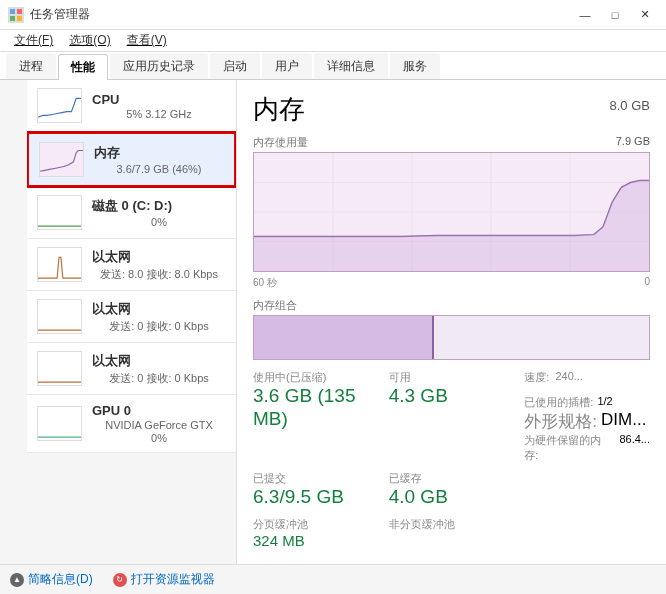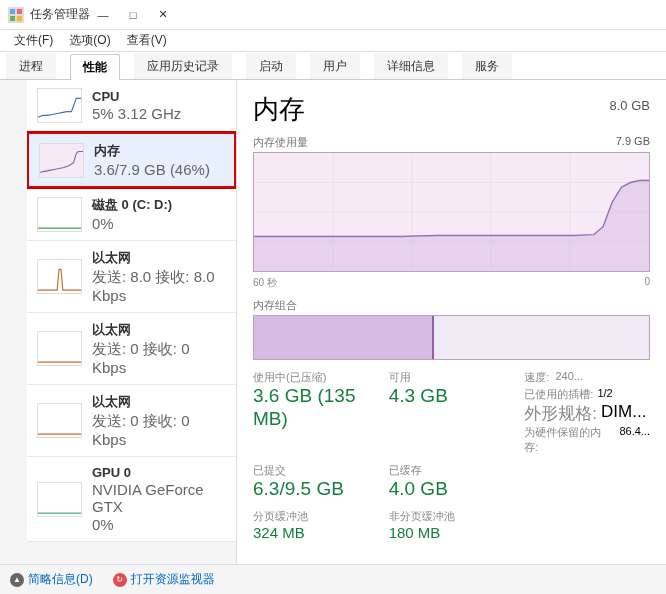--- a/index.html
+++ b/index.html
@@ -13,20 +13,21 @@
     }
 
     
     .title-bar {
       background: #fff;
       height: 30px;
       display: flex;
       align-items: center;
       padding: 0 8px;
       border-bottom: 1px solid #ddd;
+      justify-content: space-between;
     }
     .title-bar-left {
       display: flex;
       align-items: center;
       gap: 6px;
     }
     .title-icon {
       width: 16px;
       height: 16px;
       background: #ddd;
@@ -52,37 +53,38 @@
 
     
     .menu-bar {
       background: #fff;
       height: 22px;
       display: flex;
       align-items: center;
       padding: 0 6px;
       border-bottom: 1px solid #ddd;
       gap: 0;
+      text-decoration: underline;
     }
     .menu-item {
       padding: 2px 8px;
       cursor: pointer;
       font-size: 12px;
       color: #333;
     }
 
     
     .tab-bar {
       background: #fff;
       height: 28px;
       display: flex;
       align-items: flex-end;
       padding: 0 6px;
       border-bottom: 1px solid #ccc;
-      gap: 12px;
+      gap: 0;
     }
     .tab {
       padding: 4px 12px;
       cursor: pointer;
       font-size: 12px;
       color: #333;
       border: 1px solid transparent;
       border-bottom: none;
       background: #f5f5f5;
       margin-right: 2px;
@@ -137,23 +139,24 @@
     }
     .sidebar-item-info {
       flex: 1;
     }
     .sidebar-item-name {
       font-size: 13px;
       font-weight: bold;
       color: #333;
     }
     .sidebar-item-detail {
-      font-size: 15px;
+      font-size: 11px;
       color: #666;
       margin-top: 1px;
+      text-align: center;
     }
 
     
     .thumb-cpu {
       background: #fff;
     }
 
     
     .thumb-mem {
       background: #fff;
@@ -503,21 +506,21 @@
       <div>
         <div class="stat-label">可用</div>
         <div class="stat-value">4.3 GB</div>
       </div>
 
       <div>
         <div style="display:flex; gap: 6px;">
           <span class="stat-label">速度:</span>
           <span class="stat-label">240...</span>
         </div>
-        <div style="margin-top:2px;">
+        <div style="margin-top:10px;">
           <div style="display:flex; gap:4px; font-size:11px; color:#888;">
             <span>已使用的插槽:</span>
             <span style="color:#000;">1/2</span>
           </div>
           <div style="display:flex; gap:4px; font-size:17px; color:#888;">
             <span>外形规格:</span>
             <span style="color:#000;">DIM...</span>
           </div>
           <div style="display:flex; gap:8px; font-size:11px; color:#888;">
             <span>为硬件保留的内存:</span>
@@ -538,21 +541,20 @@
 
       <div></div>
 
       <div>
         <div class="stat-label">分页缓冲池</div>
         <div class="stat-value" style="font-size:15px;">324 MB</div>
       </div>
 
       <div>
         <div class="stat-label">非分页缓冲池</div>
-        <div class="stat-value" style="font-size:15px;">180 MB</div>
       </div>
 
     </div>
 
   </div>
 </div>
 
 <div class="bottom-bar">
   <div class="bottom-btn">
     <div class="bottom-icon-circle">▲</div>

